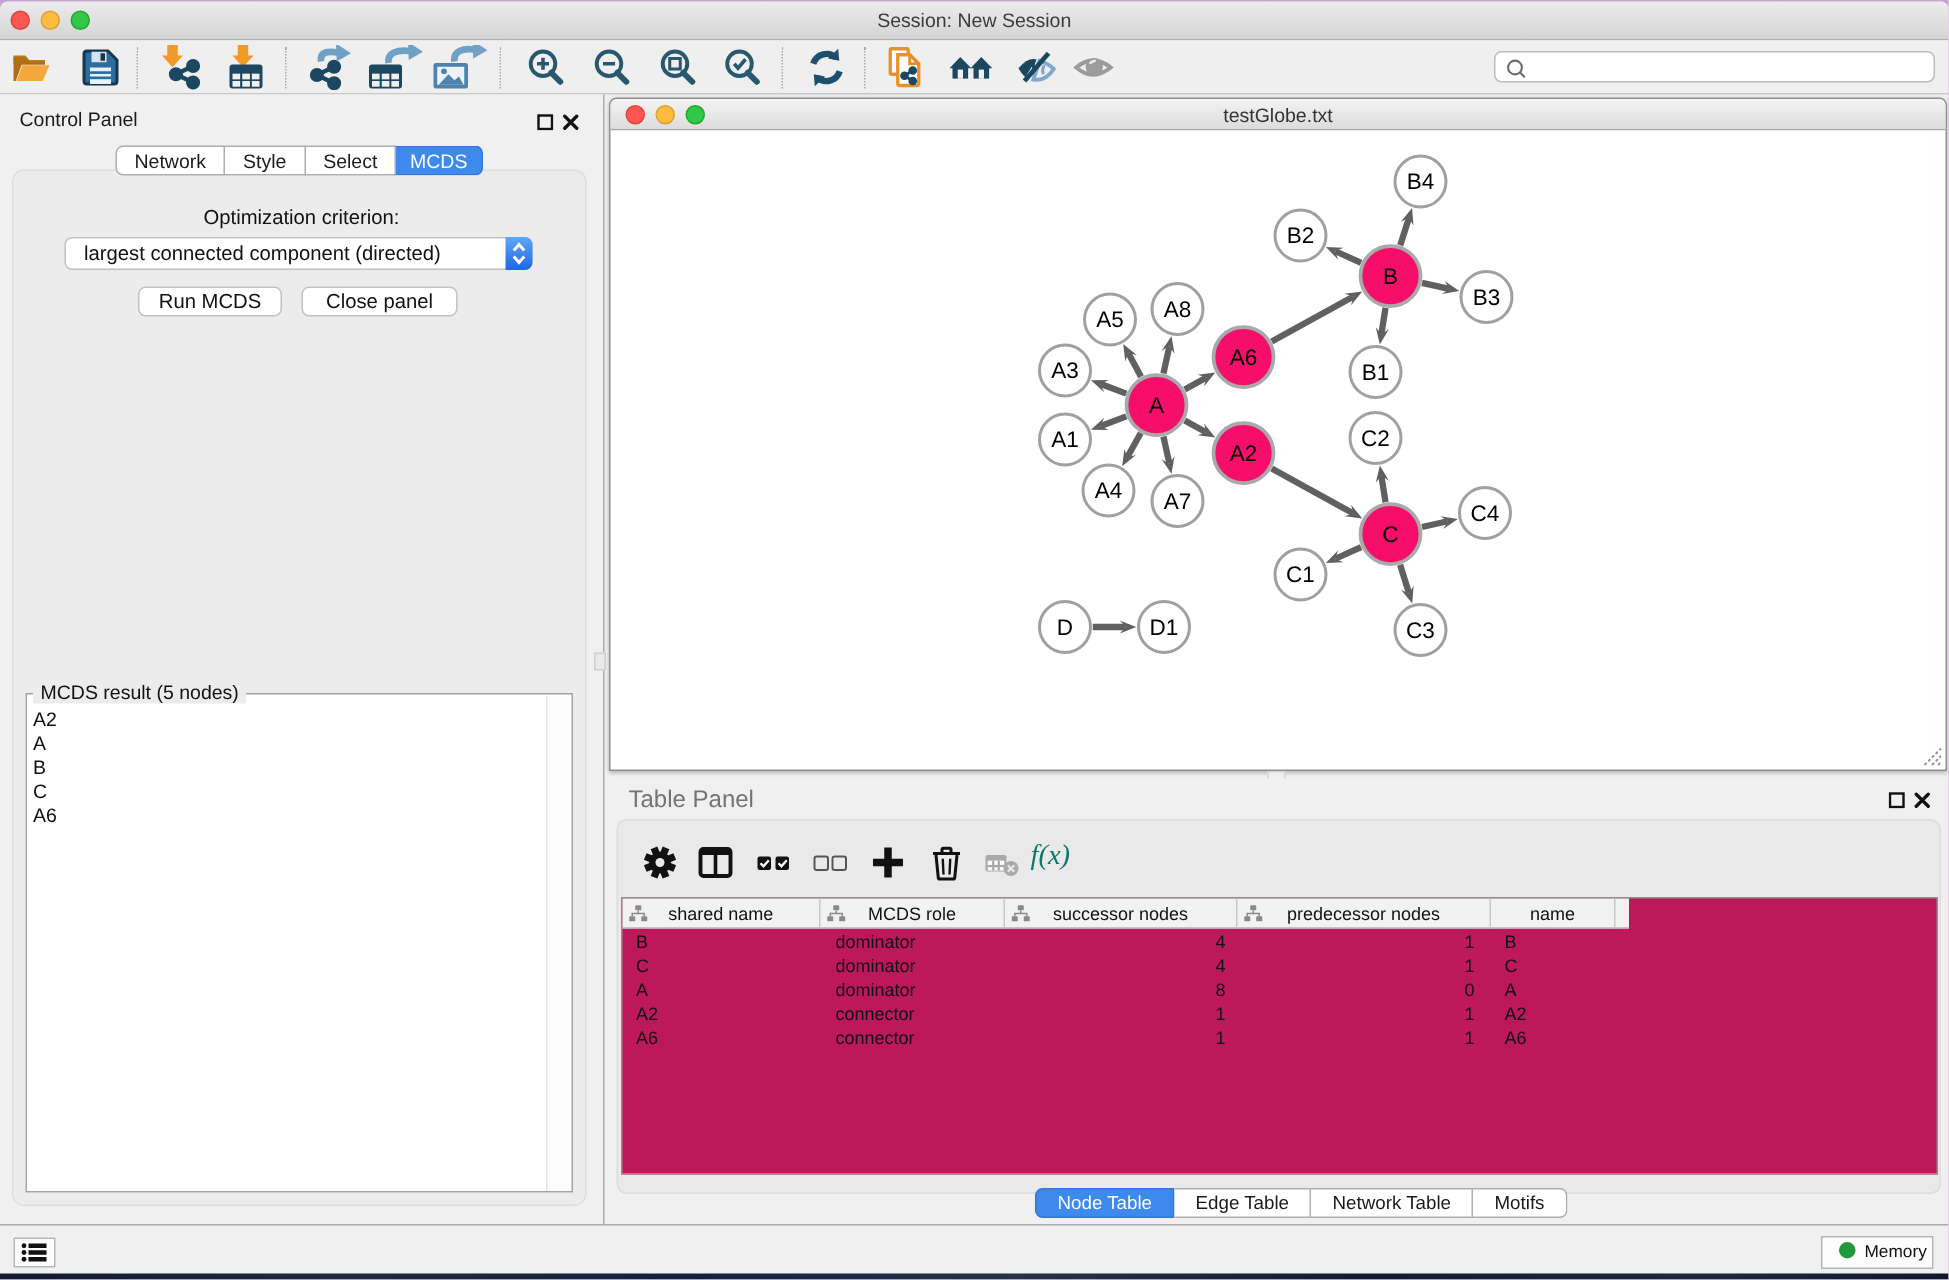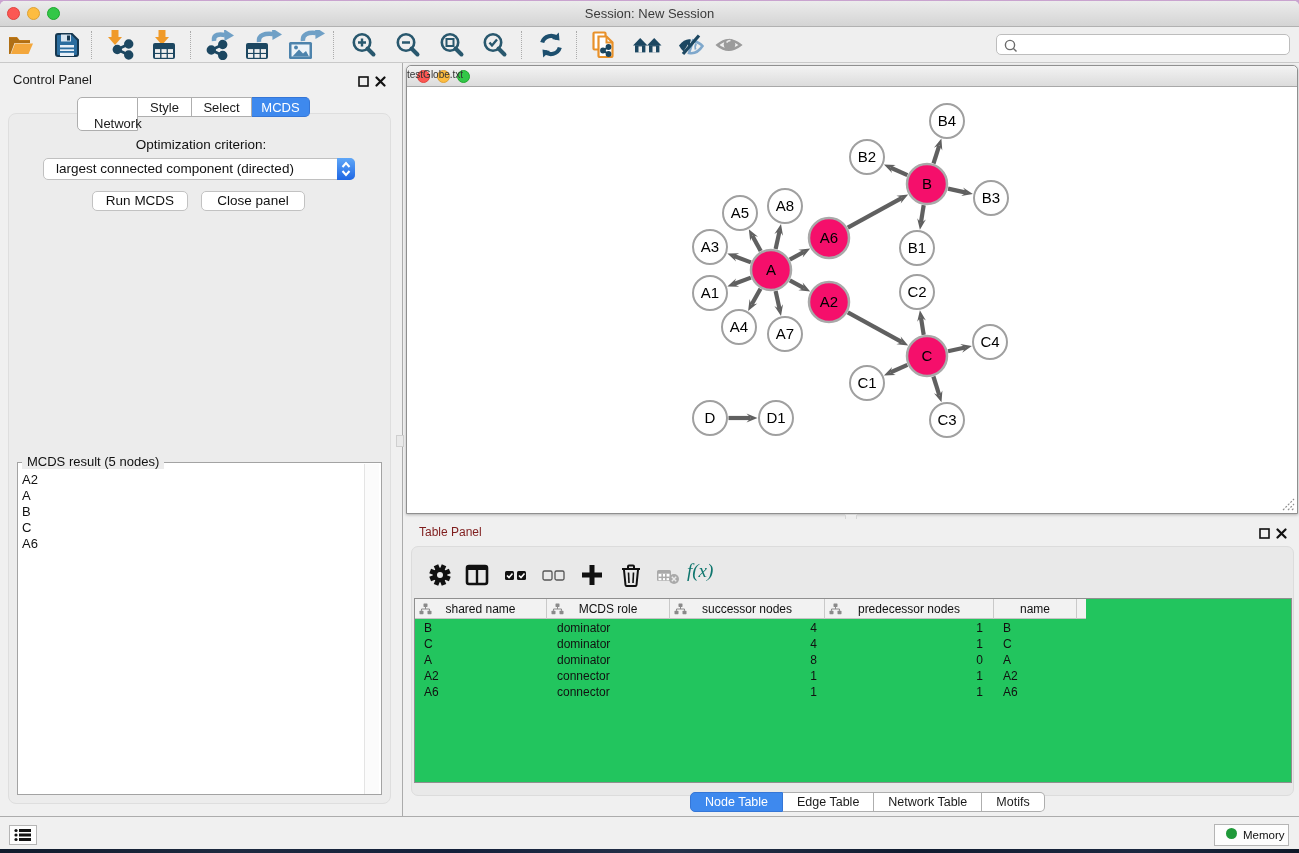--- a/index.html
+++ b/index.html
@@ -42,30 +42,30 @@
 #fieldset { position:absolute; left:17px; top:399px; width:365px; height:333px; border:1px solid #A3A3A3; background:#FFF; }
 #fieldset .legend { position:absolute; left:4px; top:-9px; background:#ECECEC; padding:0 5px; font-size:13px; color:#111; }
 #fieldset .list { position:absolute; left:4px; top:9px; font-size:13px; color:#111; line-height:16px; }
 #fieldset .scroll { position:absolute; right:2px; top:1px; width:15px; height:330px; background:#FBFBFB; border-left:1px solid #E4E4E4; }
 
 #vhandle { position:absolute; left:396px; top:434px; width:8px; height:12px; background:#E9E9E9; border:1px solid #CFCFCF; }
 #hhandle { position:absolute; left:845px; top:513px; width:12px; height:7px; background:#EFEFEF; border:1px solid #D6D6D6; }
 
 #net { position:absolute; left:406px; top:64px; width:892px; height:449px; background:#FFF; border:1px solid #8F8F8F; border-radius:5px 5px 0 0; box-shadow:0 1px 3px rgba(0,0,0,0.25); }
 #net .wtitle { position:absolute; left:0; top:0; width:100%; height:21px; background:linear-gradient(#F3F3F3,#DCDCDC); border-bottom:1px solid #A8A8A8; border-radius:5px 5px 0 0; }
-#net .wtitle .title { position:absolute; width:100%; top:3px; font-size:10px; color:#333; }
+#net .wtitle .title { position:absolute; width:100%; top:3px; text-align:center; font-size:13px; color:#333; }
 #net .t1 { left:10px; background:#FC5753; border:1px solid #E0443E; top:4px; }
 #net .t2 { left:30px; background:#FDBC40; border:1px solid #DEA133; top:4px; }
 #net .t3 { left:50px; background:#33C748; border:1px solid #1FA72E; top:4px; }
 
 #tp { position:absolute; left:406px; top:518px; width:893px; height:298px; background:#F0F0F0; }
-#tp .ptitle { position:absolute; left:13px; top:6px; font-size:12px; color:#7f1d1d; }
+#tp .ptitle { position:absolute; left:13px; top:6px; font-size:16px; color:#737373; }
 #tp-inner { position:absolute; left:5px; top:27px; width:883px; height:250px; background:#E9E9E9; border:1px solid #DCDCDC; border-radius:7px; }
 #ttoolbar { position:absolute; left:3px; top:3px; width:876px; height:44px; }
-#ttable { position:absolute; left:2px; top:51px; width:878px; height:185px; background:#22c55e; border:1px solid #8F8F8F; }
+#ttable { position:absolute; left:2px; top:51px; width:878px; height:185px; background:#be185d; border:1px solid #8F8F8F; }
 #thead { position:absolute; left:0; top:0; width:671px; height:20px; background:#F2F2F2; border-bottom:1px solid #C4C4C4; }
 #thead .hcell { position:absolute; top:0; height:20px; border-right:1px solid #C9C9C9; font-size:12px; color:#111; text-align:center; line-height:20px; }
 .trow { position:absolute; font-size:12px; color:#111; height:16px; line-height:16px; }
 
 #btabs { position:absolute; left:266px; top:273px;padding-left:18px; }
 #btabs .tab { font-size:12.5px; padding:0 14px; }
 
 #status { position:absolute; left:0; top:815px; width:1299px; height:34px; background:#F0F0F0; border-top:1px solid #ACACAC; }
 #listbtn { position:absolute; left:9px; top:8px; width:28px; height:20px; background:#FDFDFD; border:1px solid #B5B5B5; }
 #membtn { position:absolute; left:1214px; top:7px; width:75px; height:22px; background:#FDFDFD; border:1px solid #B5B5B5; font-size:11.5px; color:#111; }
@@ -232,21 +232,21 @@
           <svg width="11" height="11" viewBox="0 0 11 11" style="position:absolute;left:0;top:1px">
             <rect x="1" y="1" width="9" height="9" fill="none" stroke="#111" stroke-width="1.6"></rect>
           </svg>
           <svg width="11" height="11" viewBox="0 0 11 11" style="position:absolute;left:17px;top:1px">
             <path d="M1.5 1.5 L9.5 9.5 M9.5 1.5 L1.5 9.5" stroke="#111" stroke-width="2.2" stroke-linecap="round"></path>
           </svg>
         </div>
       </div>
     <div id="cp-inner"></div>
     <div class="tabrow" style="left:77px;top:34px">
-      <div class="tab first" style="width:61px;padding:16px">Network</div>
+      <div class="tab first" style="width:73px;padding:0">Network</div>
         <div class="tab" style="width:54px;padding:0">Style</div>
         <div class="tab" style="width:60px;padding:0">Select</div>
         <div class="tab sel last" style="width:58px;padding:0">MCDS</div>
     </div>
     <div id="combo">largest connected component (directed)<div class="spin"><svg width="18" height="22" viewBox="0 0 18 22" style="">
             <path d="M5.5 9 L9 5 L12.5 9" fill="none" stroke="#fff" stroke-width="2"></path>
             <path d="M5.5 13 L9 17 L12.5 13" fill="none" stroke="#fff" stroke-width="2"></path>
           </svg></div></div>
     <div id="optlabel">Optimization criterion:</div>
     <div class="btn" style="left:92px;top:128px;width:96px;">Run MCDS</div>

